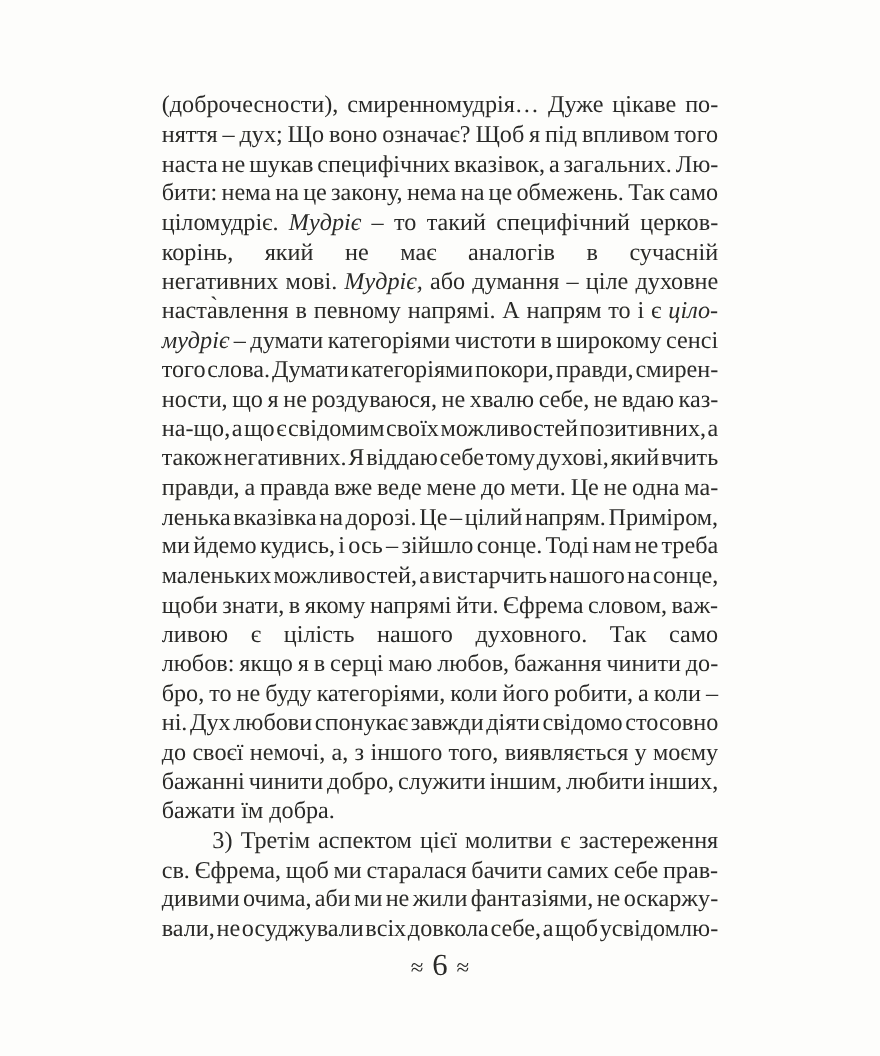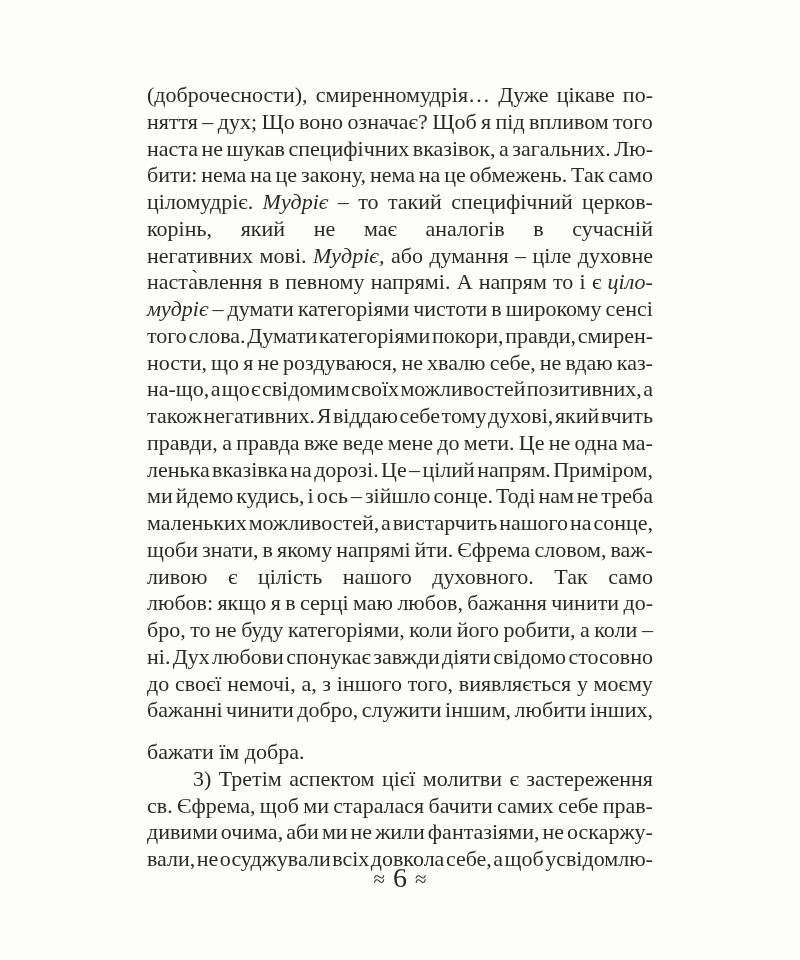--- a/index.html
+++ b/index.html
@@ -31,21 +31,20 @@
     justify-content: space-between;
     align-items: baseline;
     line-height: 26.75px;
     height: 26.75px;
     font-size: 22px;
     white-space: pre;
   }
   .line.plain {
     display: block;
     text-align: left;
-    margin-top: 15px;
   }
   .line.indent {
     padding-left: 46px;
   }
   .line .it, .line i {
     font-style: italic;
   }
   .footer {
     position: absolute;
     top: 861px;

